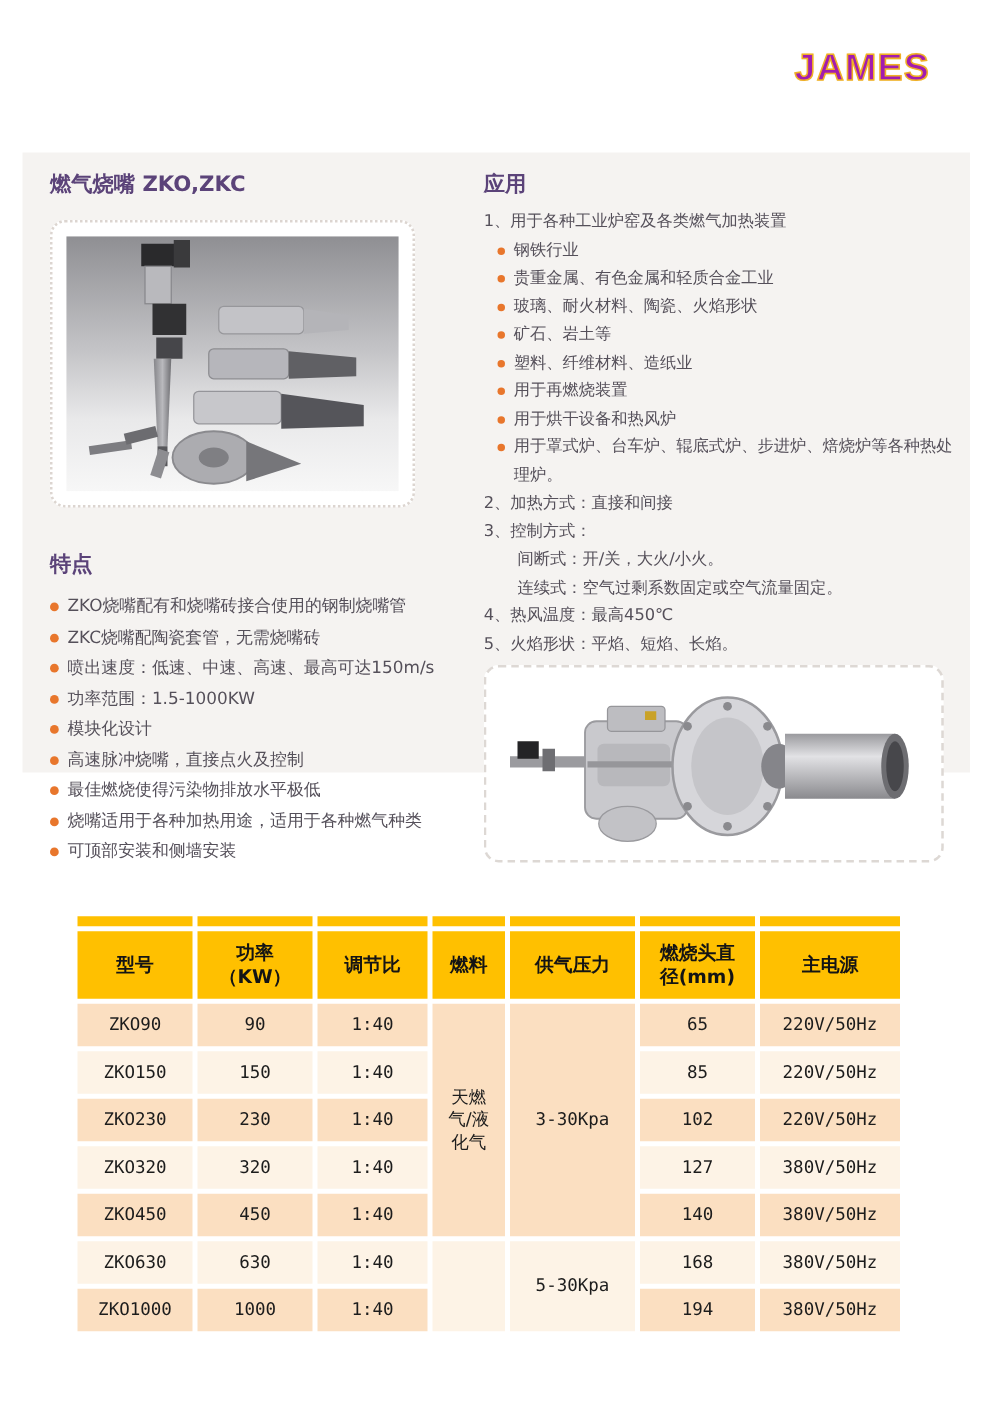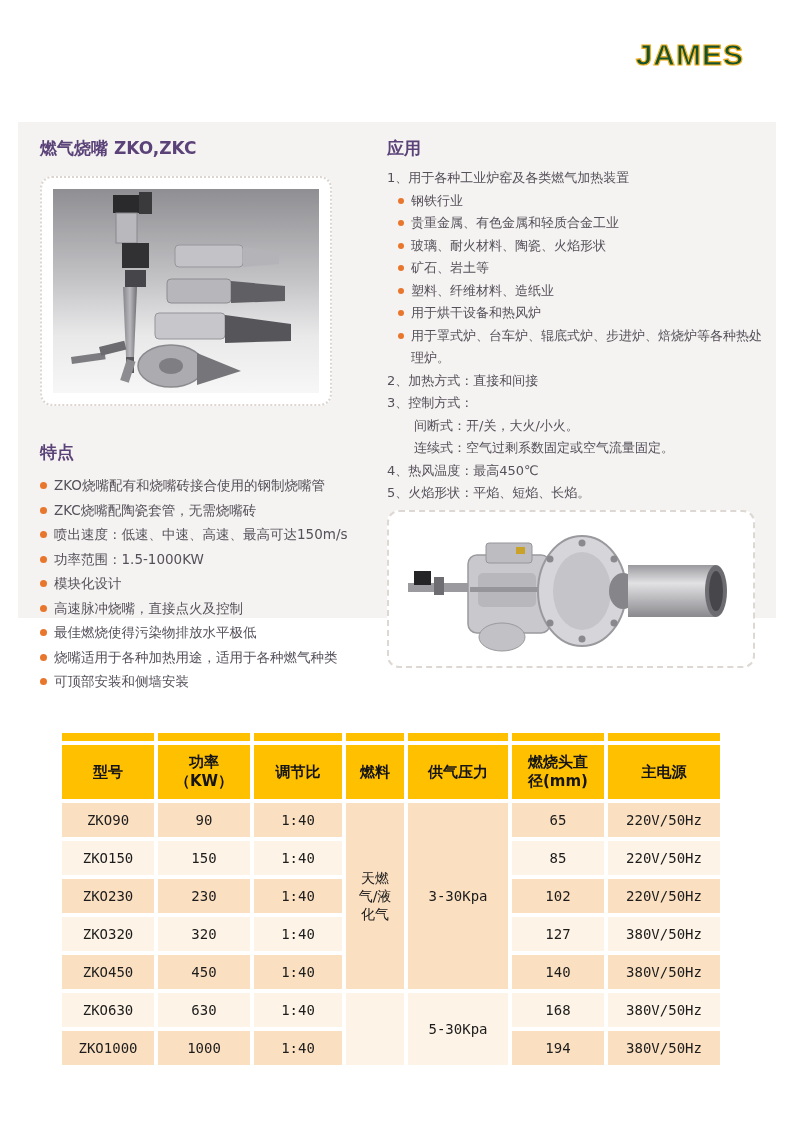--- a/index.html
+++ b/index.html
@@ -6,21 +6,21 @@
   body { font-family:"DejaVu Sans", sans-serif; }
   .page {
     position:relative; width:794px; height:1123px; margin:0 auto;
     background:#ffffff; overflow:hidden;
   }
   
   .brand {
     position:absolute; top:38px; right:50px;
     font-family:"Liberation Sans", sans-serif;
     font-size:30px; font-weight:bold; letter-spacing:1px;
-    color:#14532d; -webkit-text-stroke:1.2px #EFB024;
+    color:#a21caf; -webkit-text-stroke:1.2px #EFB024;
     text-shadow:0 0 1px #EFB024;
   }
   .page-title {
     position:absolute; left:60px; top:58px;
     font-size:37px; font-weight:bold; letter-spacing:3px;
     color:#ED7214; text-shadow:1.5px 1.5px 0 rgba(190,90,10,.30);
   }
   
   .panel {
     position:absolute; left:18px; top:122px; width:758px; height:496px;
@@ -194,20 +194,24 @@
         <div class="app-line bullet">
             <span class="dot"></span>
             <span>矿石、岩土等</span>
           </div>
         <div class="app-line bullet">
             <span class="dot"></span>
             <span>塑料、纤维材料、造纸业</span>
           </div>
         <div class="app-line bullet">
             <span class="dot"></span>
+            <span>用于再燃烧装置</span>
+          </div>
+        <div class="app-line bullet">
+            <span class="dot"></span>
             <span>用于烘干设备和热风炉</span>
           </div>
         <div class="app-line bullet">
             <span class="dot"></span>
             <span>用于罩式炉、台车炉、辊底式炉、步进炉、焙烧炉等各种热处理炉。</span>
           </div>
         <div class="app-line num">
             <span>2、加热方式：直接和间接</span>
           </div>
         <div class="app-line num">

